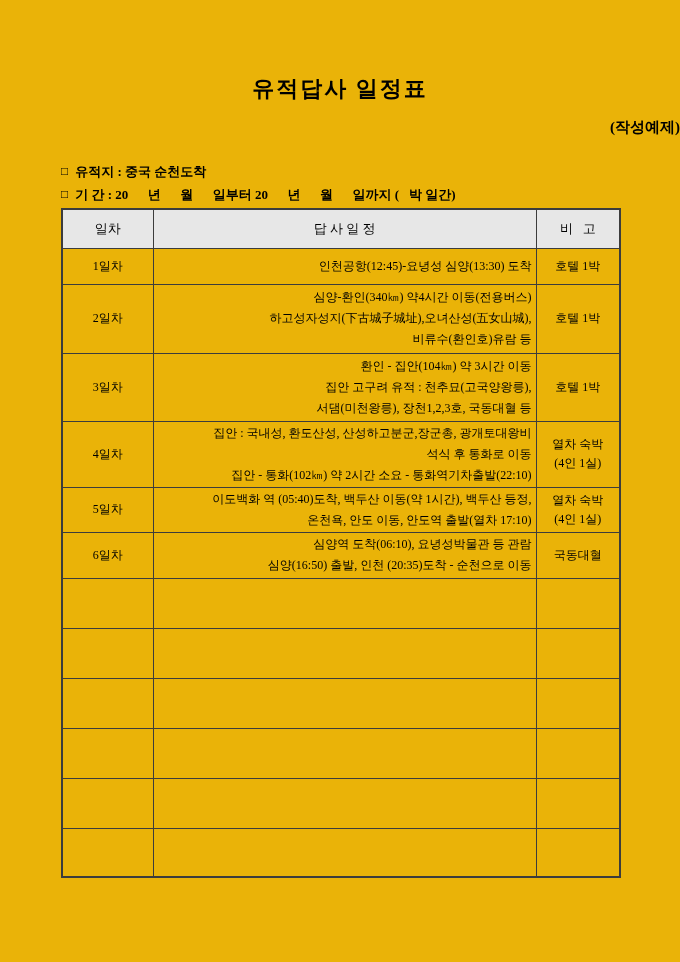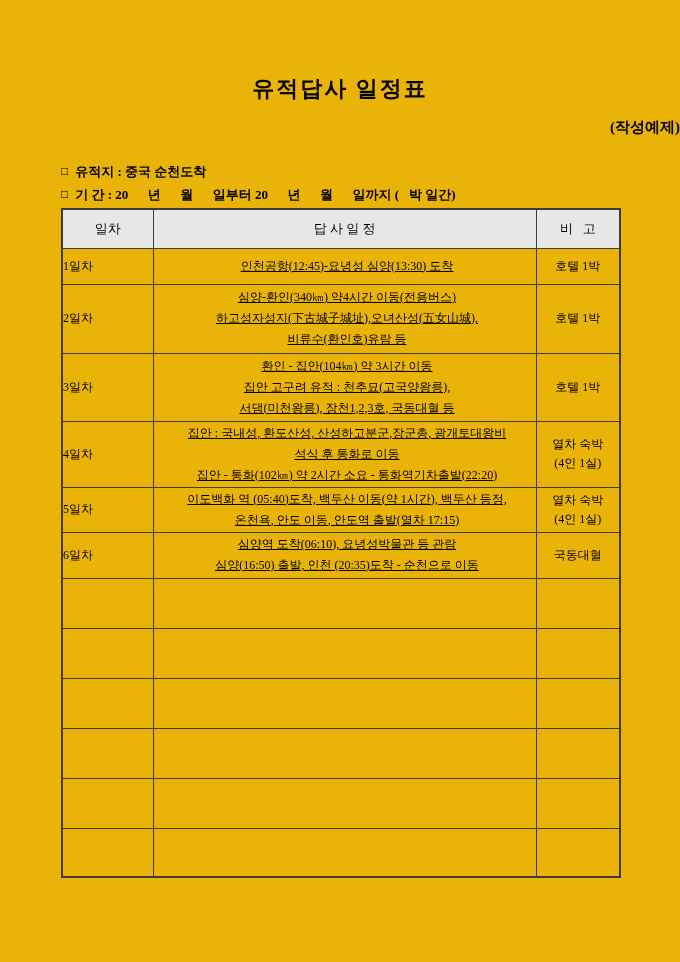--- a/index.html
+++ b/index.html
@@ -68,30 +68,29 @@
     font-weight: normal;
   }
   table.schedule-table { border: 2px solid #3c3c3c; }
   th.hdr {
     background: #e7e7e7;
     font-size: 13px;
     text-align: center;
     white-space: pre;
   }
   td.day {
-    text-align: left;
+    text-align: center;
     white-space: pre;
   }
   td.sched {
-    text-align: center;
+    text-align: right;
     padding-left: 9px;
     padding-right: 4px;
     white-space: pre-line;
     line-height: 21px;
-    text-decoration: underline;
   }
   td.note {
     text-align: center;
     white-space: pre-line;
     line-height: 19px;
     margin-top: 45px;
   }
   
   tr.r0  { height: 39px; }
   tr.r1  { height: 36px; }
@@ -149,28 +148,28 @@
         <td class="day">3일차</td>
         <td class="sched">환인 - 집안(104㎞) 약 3시간 이동
 집안 고구려 유적 : 천추묘(고국양왕릉),
 서댐(미천왕릉), 장천1,2,3호, 국동대혈 등</td>
         <td class="note">호텔 1박</td>
       </tr>
       <tr class="r4">
         <td class="day">4일차</td>
         <td class="sched">집안 : 국내성, 환도산성, 산성하고분군,장군총, 광개토대왕비
 석식 후 통화로 이동
-집안 - 통화(102㎞) 약 2시간 소요 - 통화역기차출발(22:20)</td>
+집안 - 통화(102㎞) 약 2시간 소요 - 통화역기차출발(22:10)</td>
         <td class="note">열차 숙박
 (4인 1실)</td>
       </tr>
       <tr class="r5">
         <td class="day">5일차</td>
         <td class="sched">이도백화 역 (05:40)도착, 백두산 이동(약 1시간), 백두산 등정,
-온천욕, 안도 이동, 안도역 출발(열차 17:15)</td>
+온천욕, 안도 이동, 안도역 출발(열차 17:10)</td>
         <td class="note">열차 숙박
 (4인 1실)</td>
       </tr>
       <tr class="r6">
         <td class="day">6일차</td>
         <td class="sched">심양역 도착(06:10), 요녕성박물관 등 관람
 심양(16:50) 출발, 인천 (20:35)도착 - 순천으로 이동</td>
         <td class="note">국동대혈</td>
       </tr>
       <tr class="r7">

